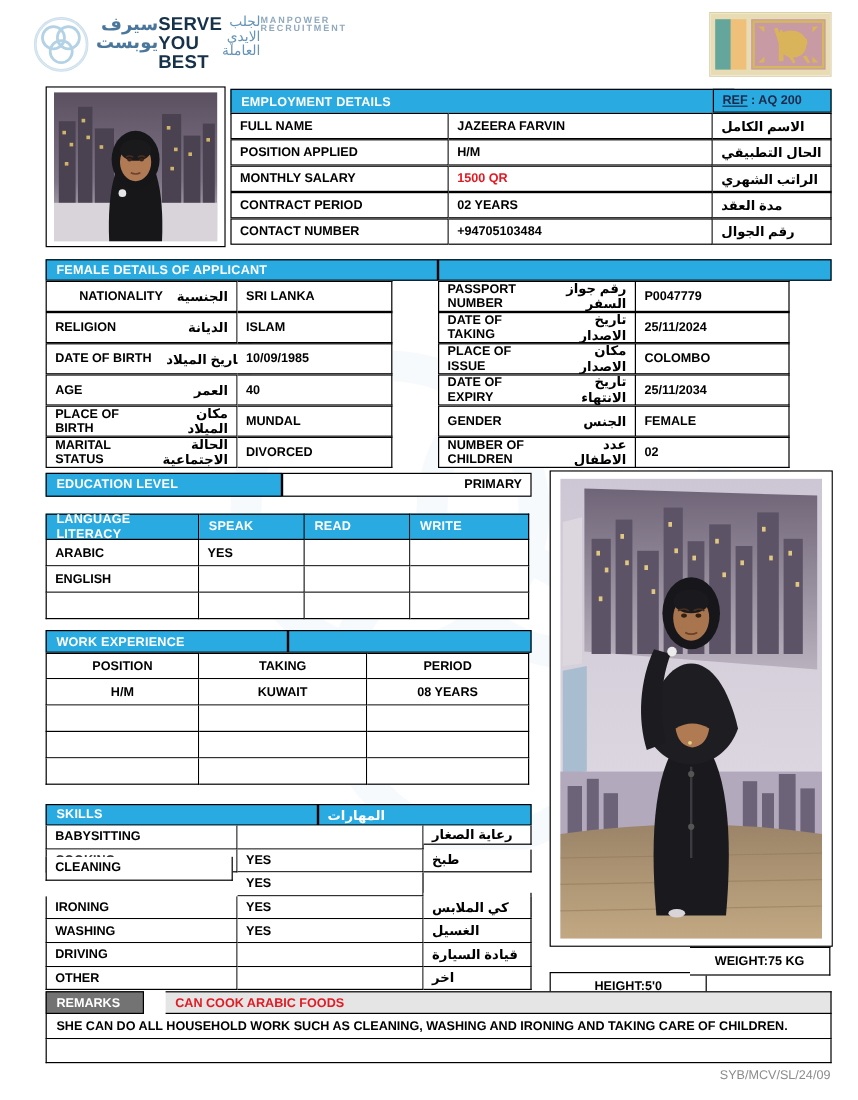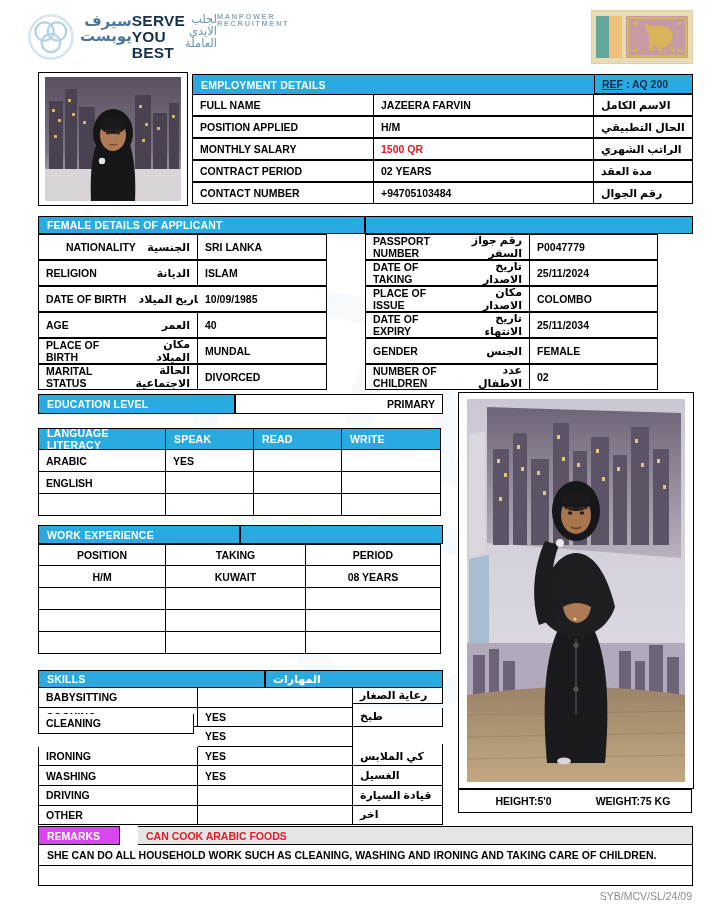--- a/index.html
+++ b/index.html
@@ -47,21 +47,21 @@
            display:flex;align-items:center;padding:0 7px;font-size:10.5px;font-weight:bold;color:#1b2a4a;}
   .emp-ref u{text-decoration:underline;}
 
   
   .photo1{position:absolute;left:38px;top:72px;width:148px;height:132px;border:1px solid #000;overflow:hidden;z-index:2;}
   .photo2{position:absolute;left:458px;top:392px;width:234px;height:395px;border:1px solid #000;overflow:hidden;z-index:2;}
 
   .hw{position:absolute;top:789px;height:24px;}
 
   
-  .rm-head{position:absolute;left:38px;top:826px;width:82px;height:19px;background:#d946ef;
+  .rm-head{position:absolute;left:38px;top:826px;width:82px;height:19px;background:#737373;
            color:#fff;font-weight:bold;font-size:10.5px;display:flex;align-items:center;padding:0 8px;
            border:1px solid #000;box-sizing:border-box;}
   .rm-val{position:absolute;left:138px;top:826px;width:555px;height:19px;border:1px solid #000;
           border-left:none;box-sizing:border-box;display:flex;align-items:center;padding:0 8px;
           font-size:10.5px;font-weight:bold;color:#e01b24;background:#e5e5e5;}
   .rm-line{position:absolute;left:38px;width:655px;border:1px solid #000;box-sizing:border-box;
            display:flex;align-items:center;padding:0 8px;font-size:10.5px;font-weight:bold;background:#fff;}
 
   .footer{position:absolute;left:580px;top:890px;width:112px;text-align:right;
           font-size:10.5px;color:#8c8c8c;}
@@ -427,21 +427,21 @@
         <path d="M104 214 q14 -8 28 0 q-2 14 -14 16 q-12 -2 -14 -16 z" fill="#b07a52"></path>
         <circle cx="116" cy="226" r="1.6" fill="#e2d58a"></circle>
         <path d="M117 246 l0 76" stroke="#3a3a40" stroke-width="2" fill="none"></path>
         <circle cx="117" cy="252" r="2.6" fill="#555"></circle>
         <circle cx="117" cy="296" r="2.6" fill="#555"></circle>
         <ellipse cx="105" cy="368" rx="7" ry="3.5" fill="#d8d4d8"></ellipse>
       </g>
     </svg>
   </div>
 
-  <div class="cell ctr hw" style="left:458px;width:131px;">
+  <div class="cell ctr hw" style="left:458px;width:131px;margin-top:21px;">
     <span>HEIGHT:5'0</span>
   </div>
   <div class="cell ctr hw" style="left:575px;width:117px;border-left:none;">
     <span>WEIGHT:75 KG</span>
   </div>
 
   <div class="rm-head">
     <span>REMARKS</span>
   </div>
   <div class="rm-val">

